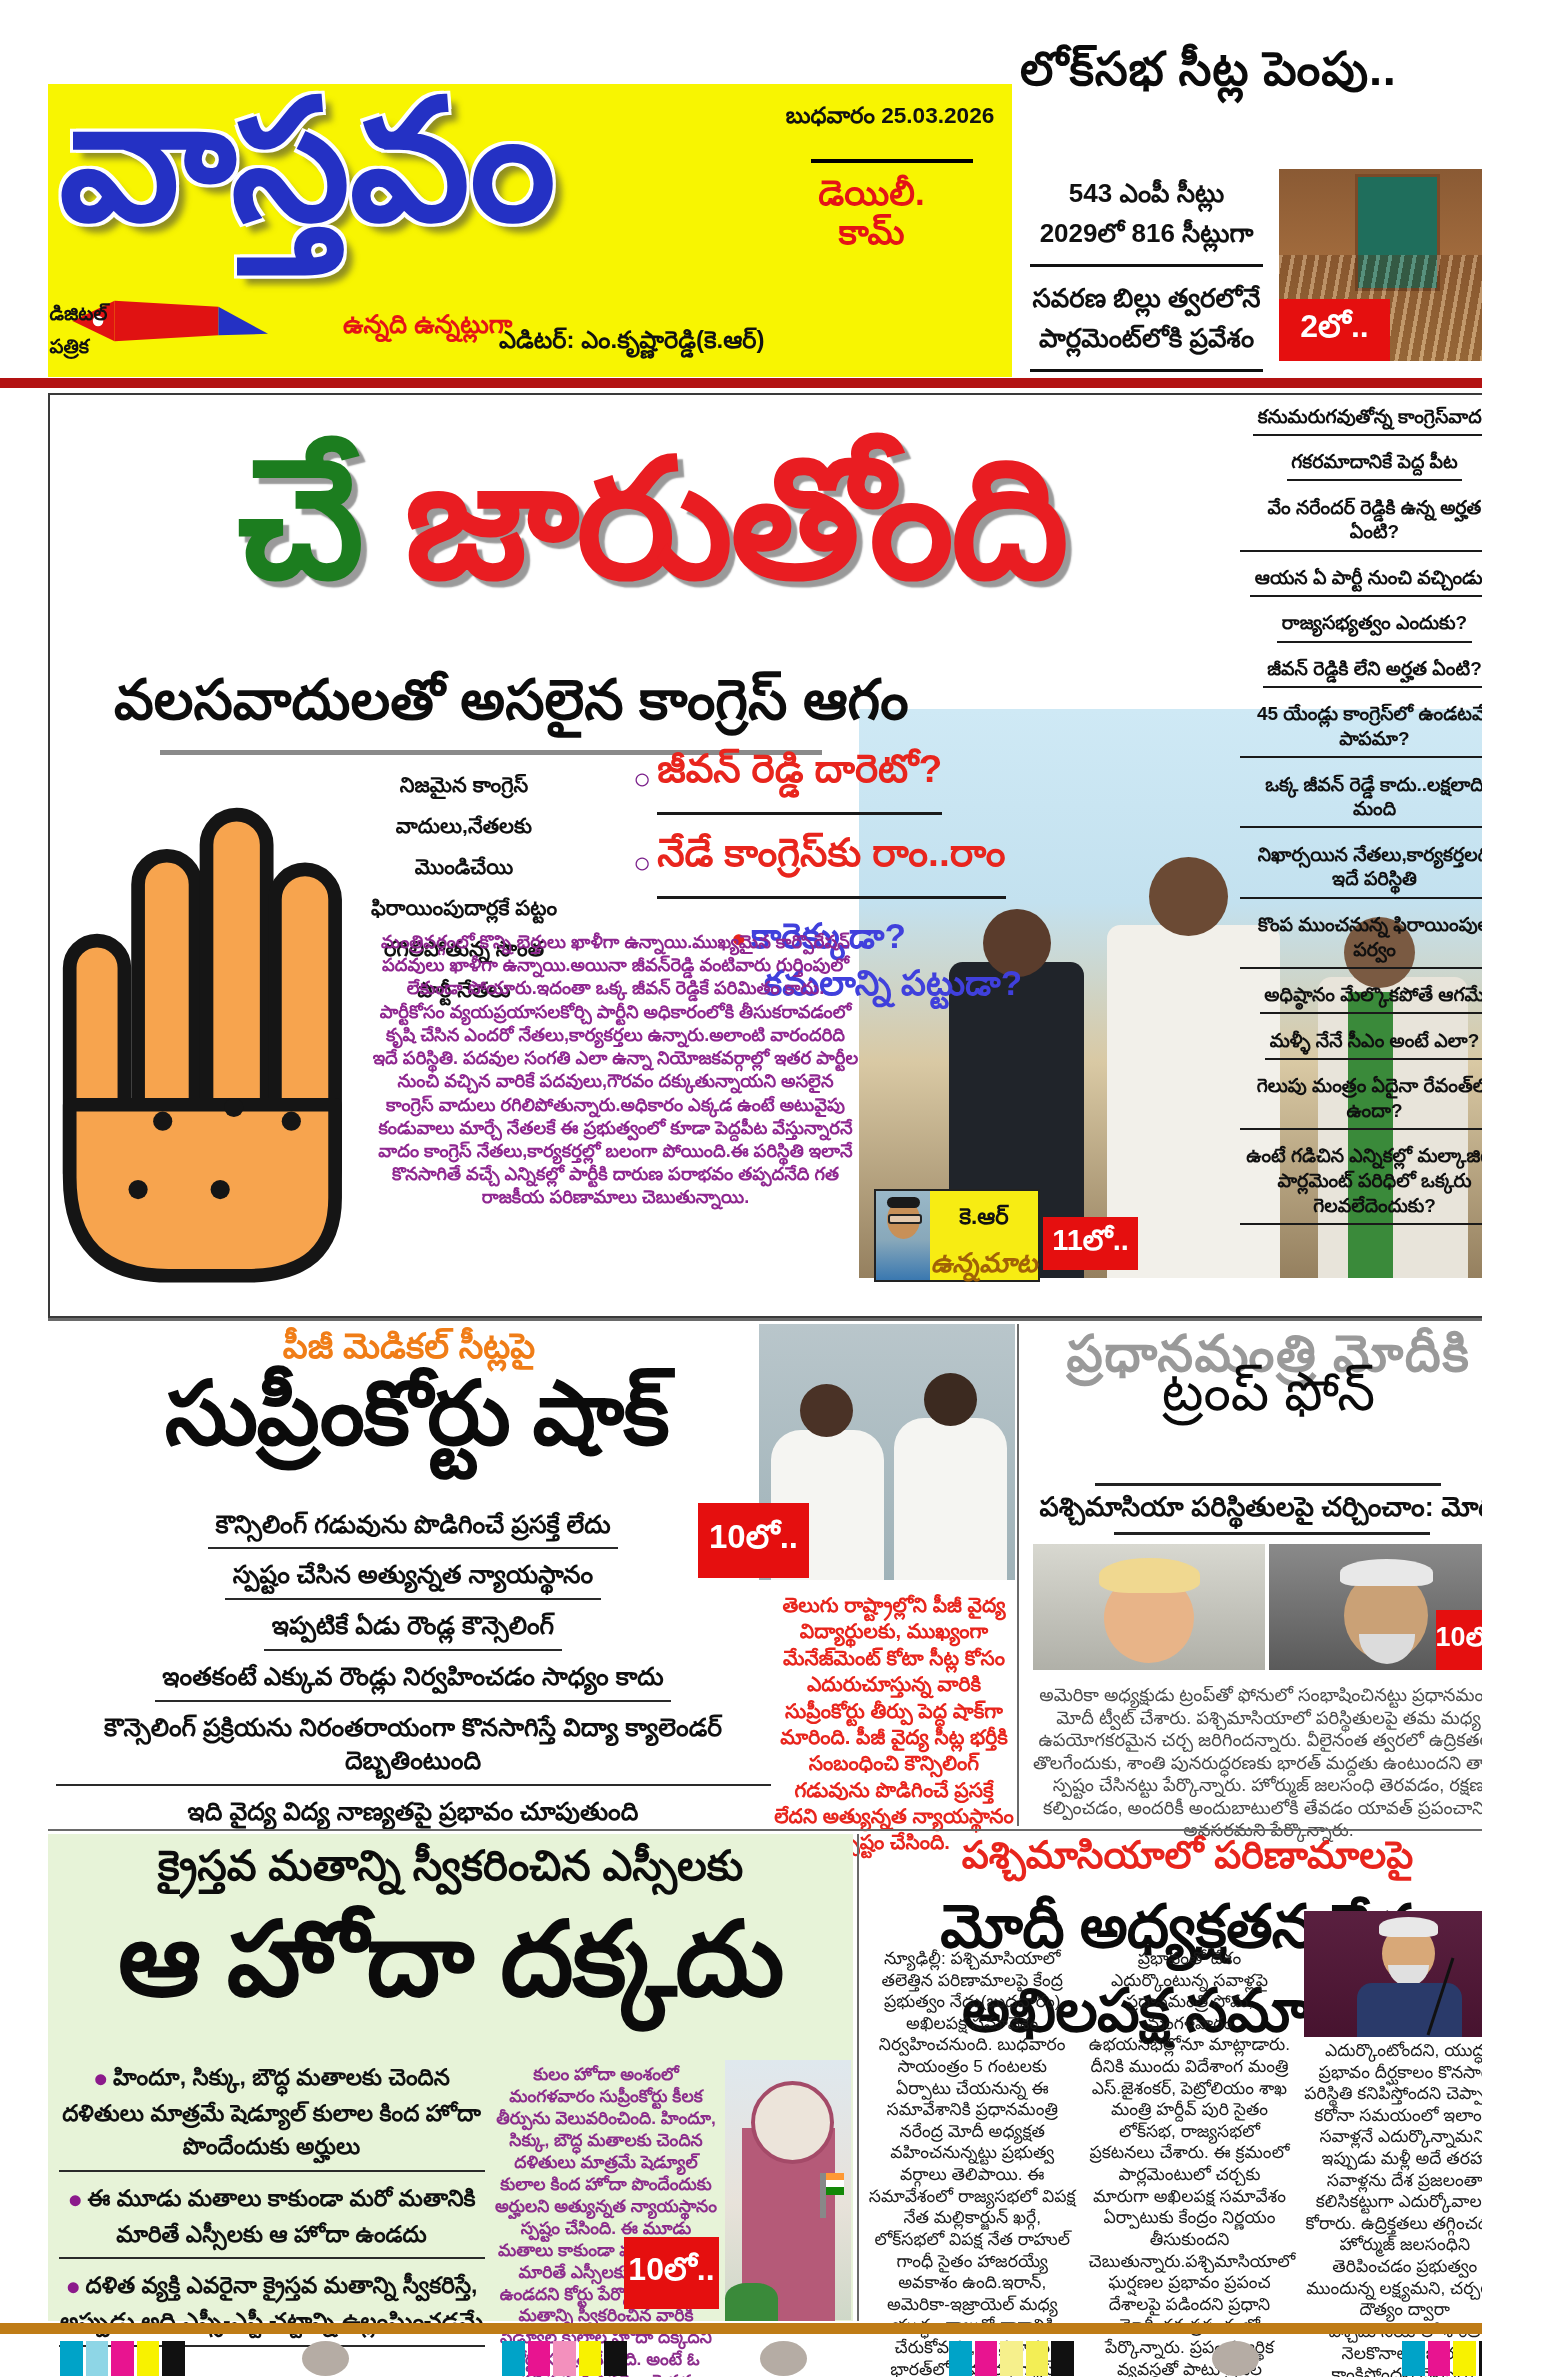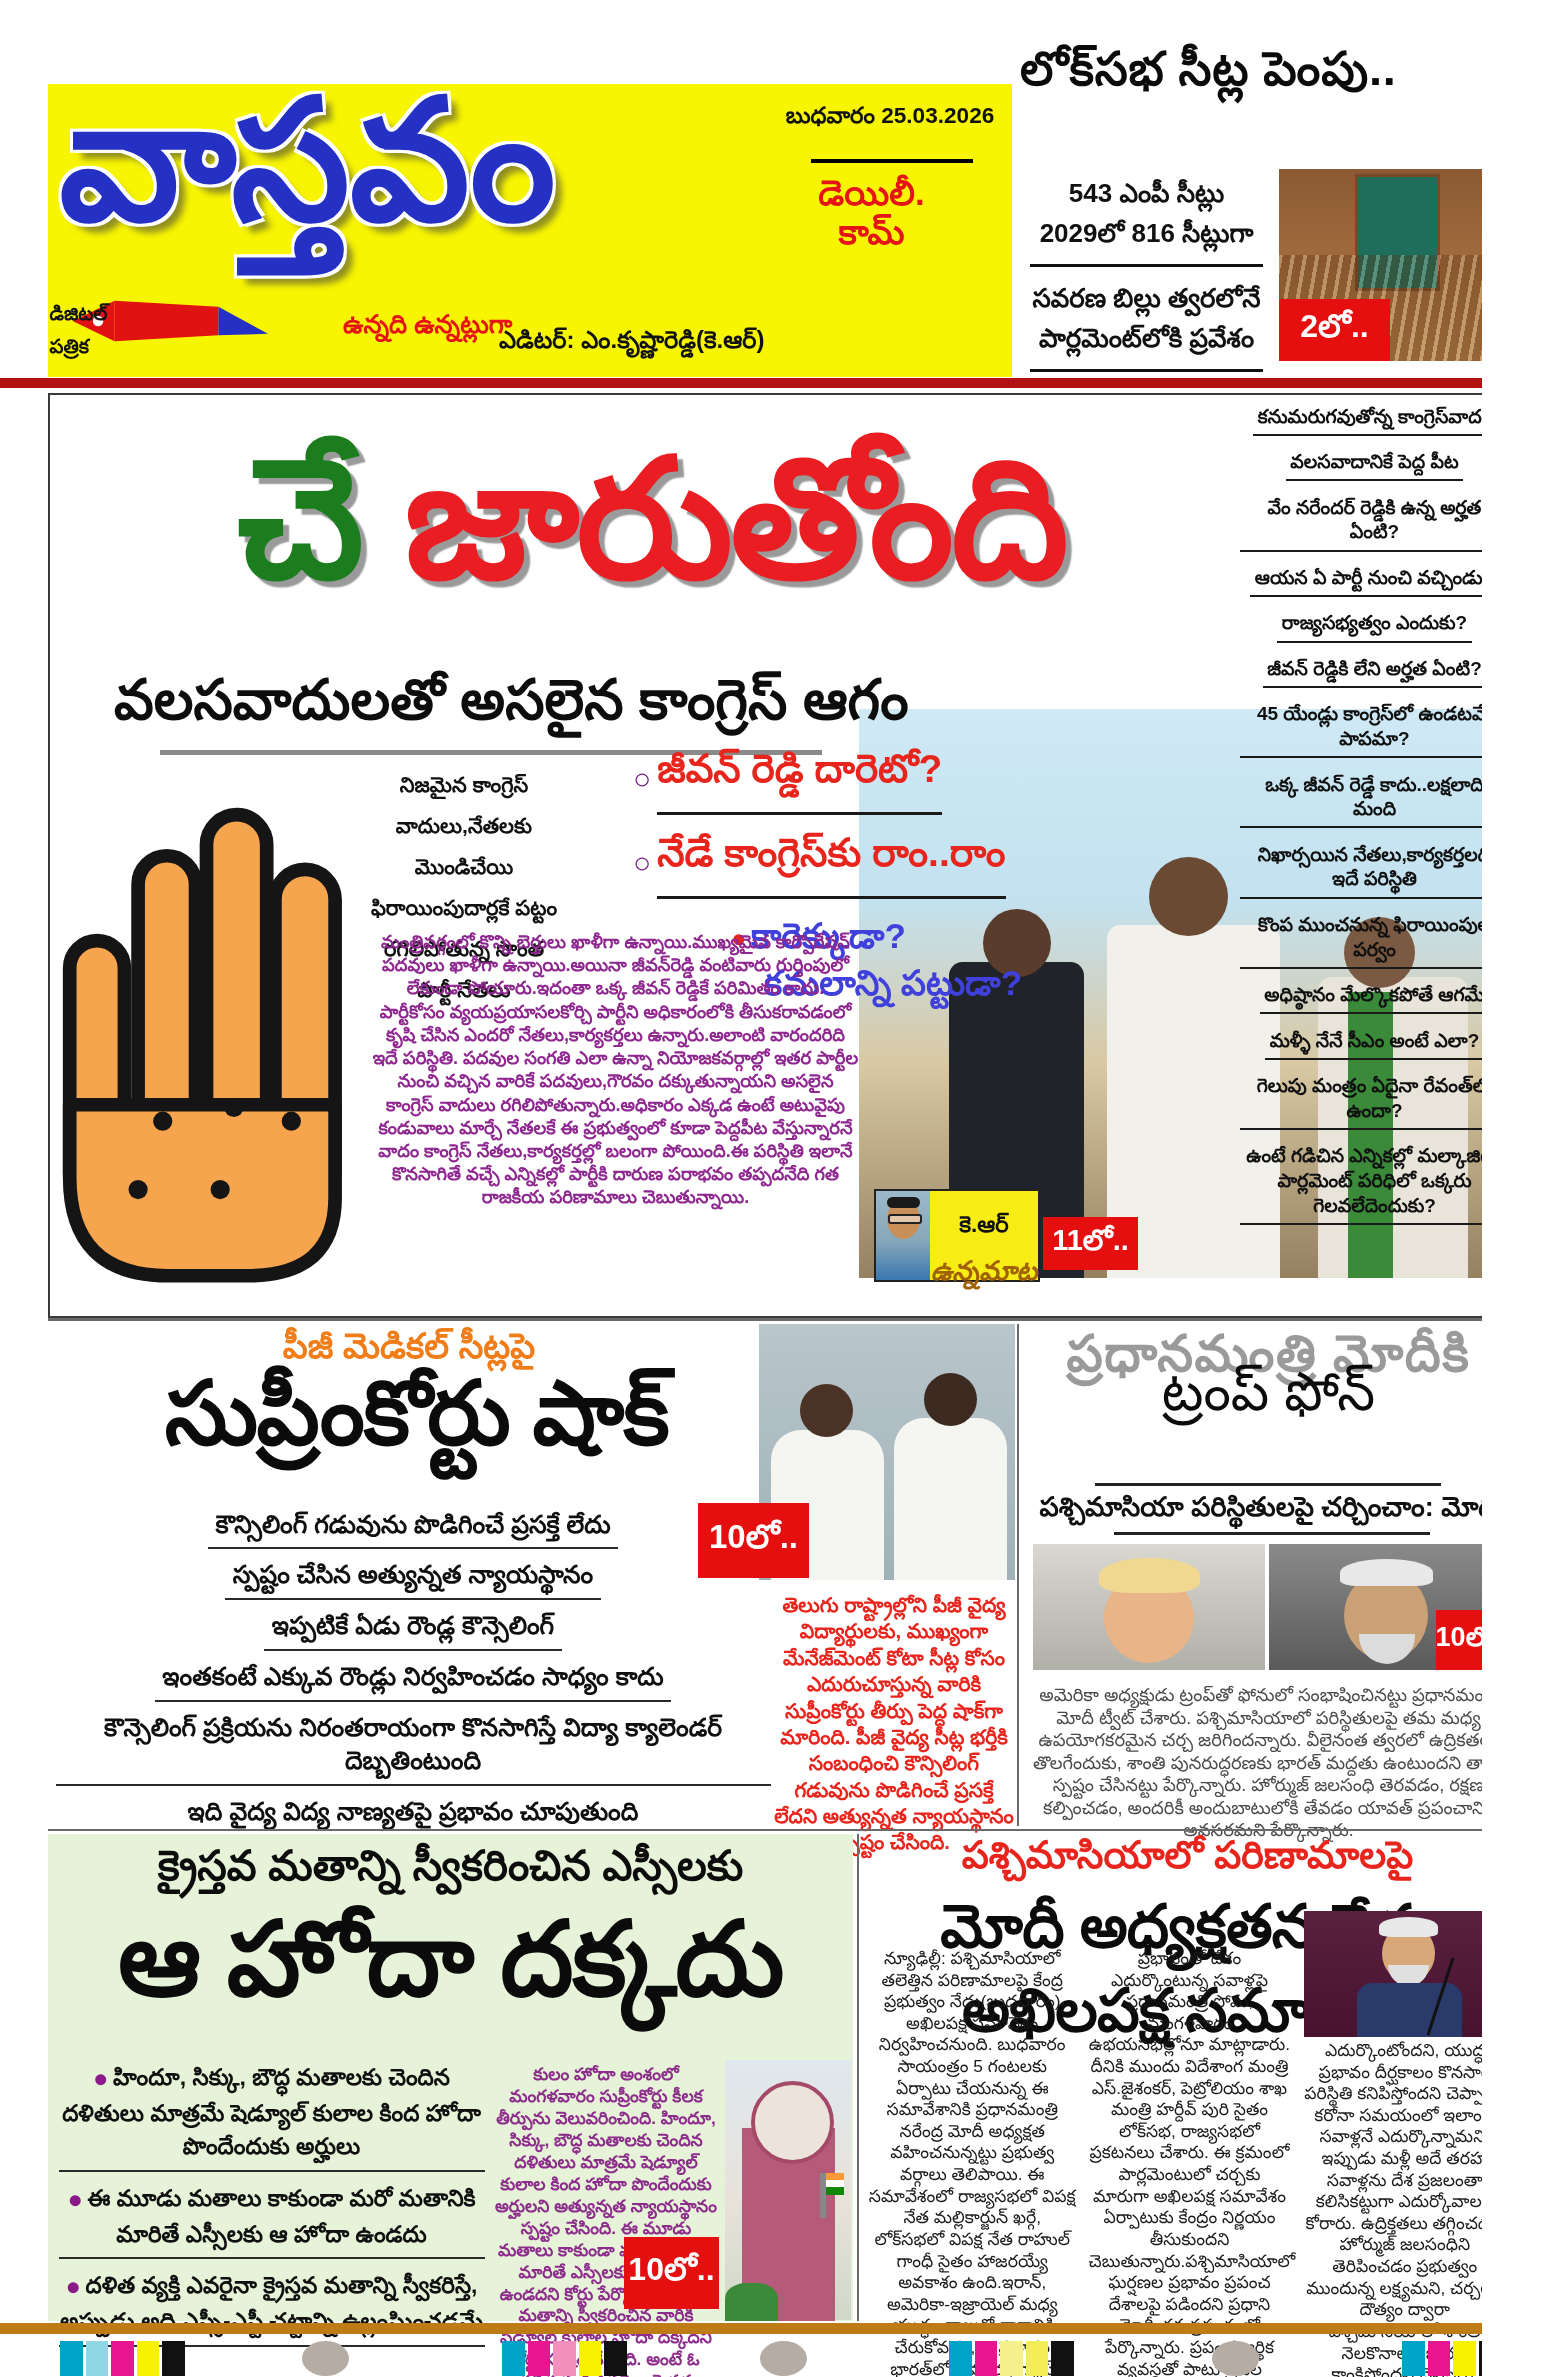--- a/index.html
+++ b/index.html
@@ -48,21 +48,21 @@
   .handwrap{left:6px;top:360px;width:301px;height:549px;}
   .handcap{left:287px;top:370px;width:254px;font-size:21px;font-weight:bold;color:#111;text-align:center;line-height:1.95;}
   .redpt{left:583px;top:352px;width:481px;}
   .redpt .rp{font-size:39px;font-weight:bold;color:#e8251d;border-bottom:3px solid #1a1a1a;display:inline-block;padding-bottom:10.5px;margin-bottom:16.5px;}
   .ring{color:#7a1f8a;font-size:30px;vertical-align:middle;margin-right:6px;}
   .bluept{left:681px;top:517px;width:391px;font-size:35px;font-weight:bold;color:#4040dc;line-height:1.35;}
   .dot{color:#e8251d;font-size:25.6px;vertical-align:middle;margin-right:4.5px;}
   .mainbody{left:322px;top:536px;width:487px;font-size:18px;line-height:1.29;color:#8f2790;font-weight:bold;text-align:center;}
   .krbox{left:824px;top:794px;width:162px;height:89px;background:#f7ec13;border:2.3px solid #222;display:flex;}
   .krface{width:54px;height:100%;background:linear-gradient(180deg,#9ab8c8 0%,#88a8ba 55%,#3a78b0 100%);position:relative;flex:none;}
-  .krtxt{flex:1;text-align:center;padding-top:21px;border-radius:8px;}
+  .krtxt{flex:1;text-align:center;padding-top:13px;border-radius:8px;}
   .krname{font-size:22.6px;font-weight:bold;color:#111;}
   .krlabel{font-size:27px;font-weight:bold;color:#a16207;margin-top:13px;font-style:italic;}
 
   
   .divider{background:#6a6a6a;}
   .medsec{left:48px;top:1324px;width:967px;height:502px;}
   .kicker-or{left:0;top:1.5px;width:722px;font-size:35px;font-weight:bold;color:#f07d17;text-align:center;}
   .medhead{left:0;top:38px;width:737px;font-size:89px;font-weight:bold;color:#0b0b0b;text-align:center;letter-spacing:-1.5px;}
   .medlist{left:7.5px;top:182px;width:715px;}
   .medlist .it{text-align:center;margin-bottom:7.5px;}
@@ -155,21 +155,21 @@
       <div class="fig" style="left:248px;bottom:0;width:173px;height:353px;background:#f2f0ea;"></div>
       <div class="head-c" style="left:290px;bottom:342px;width:79px;height:79px;background:#6b4a34;"></div>
       <div class="fig" style="left:459px;bottom:0;width:150px;height:301px;background:#e8e4da;"></div>
       <div class="fig" style="left:489px;bottom:0;width:45px;height:286px;background:#3a8a3a;border-radius:0;"></div>
       <div class="head-c" style="left:485px;bottom:290px;width:71px;height:71px;background:#7a5a42;"></div>
     </div>
 
     <div class="ab sidebar">
 
     <div class="sb-item"><span>కనుమరుగవుతోన్న కాంగ్రెస్‌వాదం</span></div>
-        <div class="sb-item"><span>వలసవాదానికే పెద్ద పీట</span></div>
+        <div class="sb-item"><span>గకరమాదానికే పెద్ద పీట</span></div>
         <div class="sb-item"><span>వేం నరేందర్ రెడ్డికి ఉన్న అర్హత ఏంటి?</span></div>
         <div class="sb-item"><span>ఆయన ఏ పార్టీ నుంచి వచ్చిండు?</span></div>
         <div class="sb-item"><span>రాజ్యసభ్యత్వం ఎందుకు?</span></div>
         <div class="sb-item"><span>జీవన్ రెడ్డికి లేని అర్హత ఏంటి?</span></div>
         <div class="sb-item"><span>45 యేండ్లు కాంగ్రెస్‌లో ఉండటమే పాపమా?</span></div>
         <div class="sb-item"><span>ఒక్క జీవన్ రెడ్డే కాదు..లక్షలాది మంది</span></div>
         <div class="sb-item"><span>నిఖార్సయిన నేతలు,కార్యకర్తలది ఇదే పరిస్థితి</span></div>
         <div class="sb-item"><span>కొంప ముంచనున్న ఫిరాయింపుల పర్వం</span></div>
         <div class="sb-item"><span>అధిష్ఠానం మేల్కొకపోతే ఆగమే</span></div>
         <div class="sb-item"><span>మళ్ళీ నేనే సీఎం అంటే ఎలా?</span></div>

